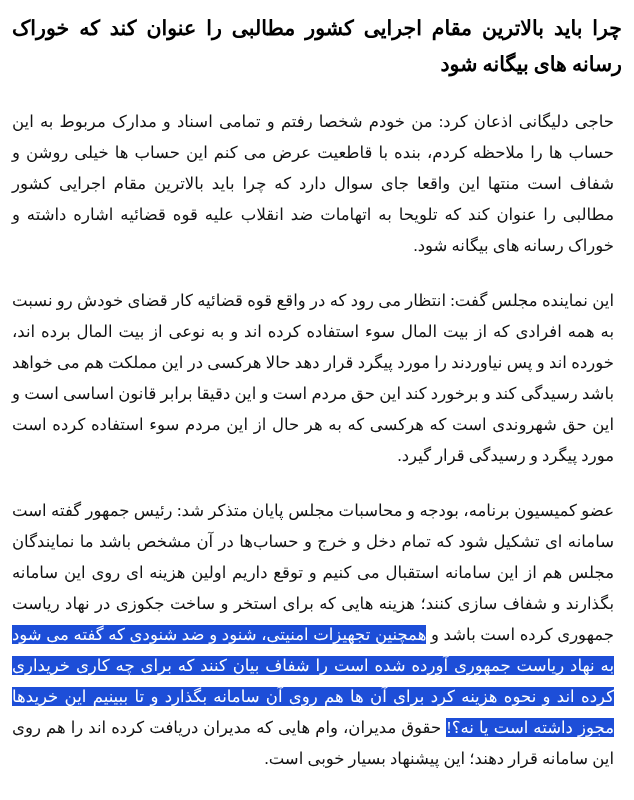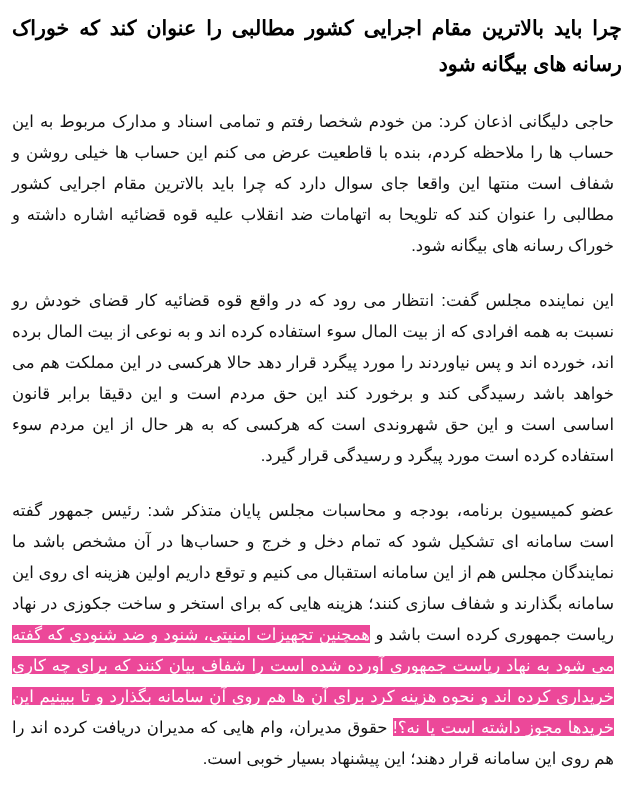--- a/index.html
+++ b/index.html
@@ -3,36 +3,36 @@
 <meta charset="utf-8">
 <style>
   html, body { margin:0; padding:0; background:#ffffff; }
   body { width:634px; height:800px; overflow:hidden; position:relative; }
   .page {
     direction: rtl;
     text-align: justify;
     text-align-last: right;
     padding: 4px 12px 0 12px;
     color:#111;
-    font-family: Liberation Sans, sans-serif;
+    font-family: Liberation Serif, serif;
   }
   .title {
     font-weight: bold;
     font-size: 20.5px;
     line-height: 36px;
     margin: 6px 0 24px 0;
     color:#000;
   }
   .para {
     font-size: 16.5px;
     line-height: 31px;
     margin: 0 8px 24px 0;
   }
   .sel {
-    background:#ec4899;
+    background:#1d4ed8;
     color:#ffffff;
   }
 </style>
 </head>
 <body>
 
 <div class="page">
   <div class="title">چرا باید بالاترین مقام اجرایی کشور مطالبی را عنوان کند که خوراک رسانه های بیگانه شود</div>
 
   <p class="para">حاجی دلیگانی اذعان کرد: من خودم شخصا رفتم و تمامی اسناد و مدارک مربوط به این حساب ها را ملاحظه کردم، بنده با قاطعیت عرض می کنم این حساب ها خیلی روشن و شفاف است منتها این واقعا جای سوال دارد که چرا باید بالاترین مقام اجرایی کشور مطالبی را عنوان کند که تلویحا به اتهامات ضد انقلاب علیه قوه قضائیه اشاره داشته و خوراک رسانه های بیگانه شود.</p>

